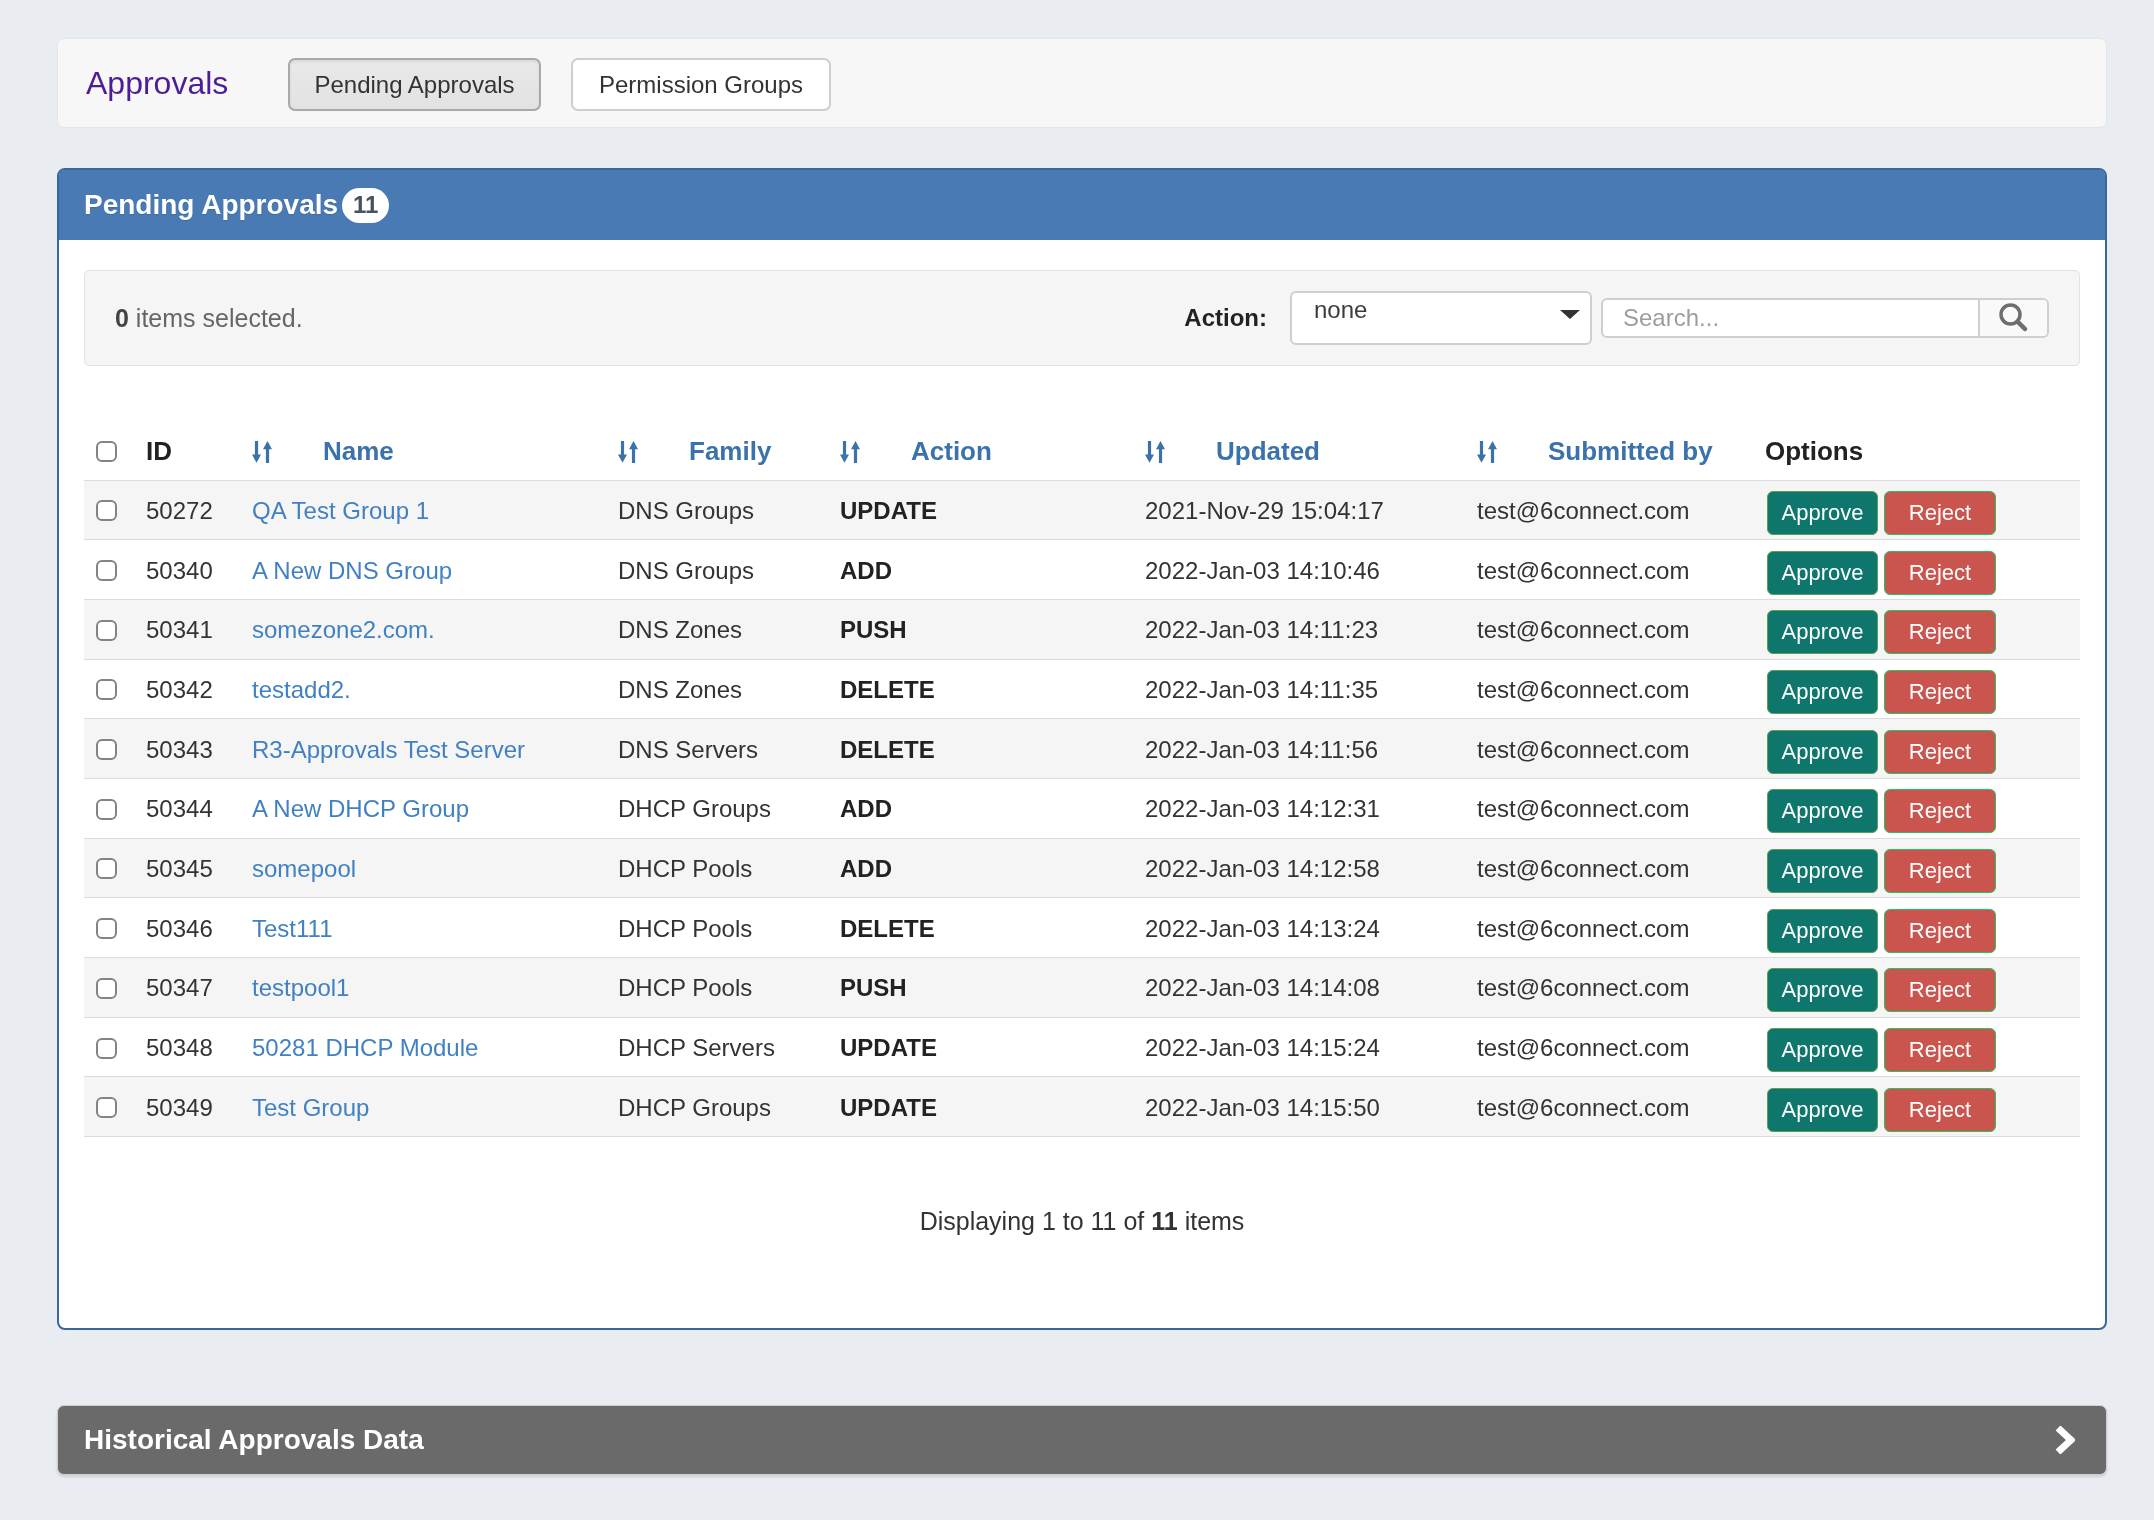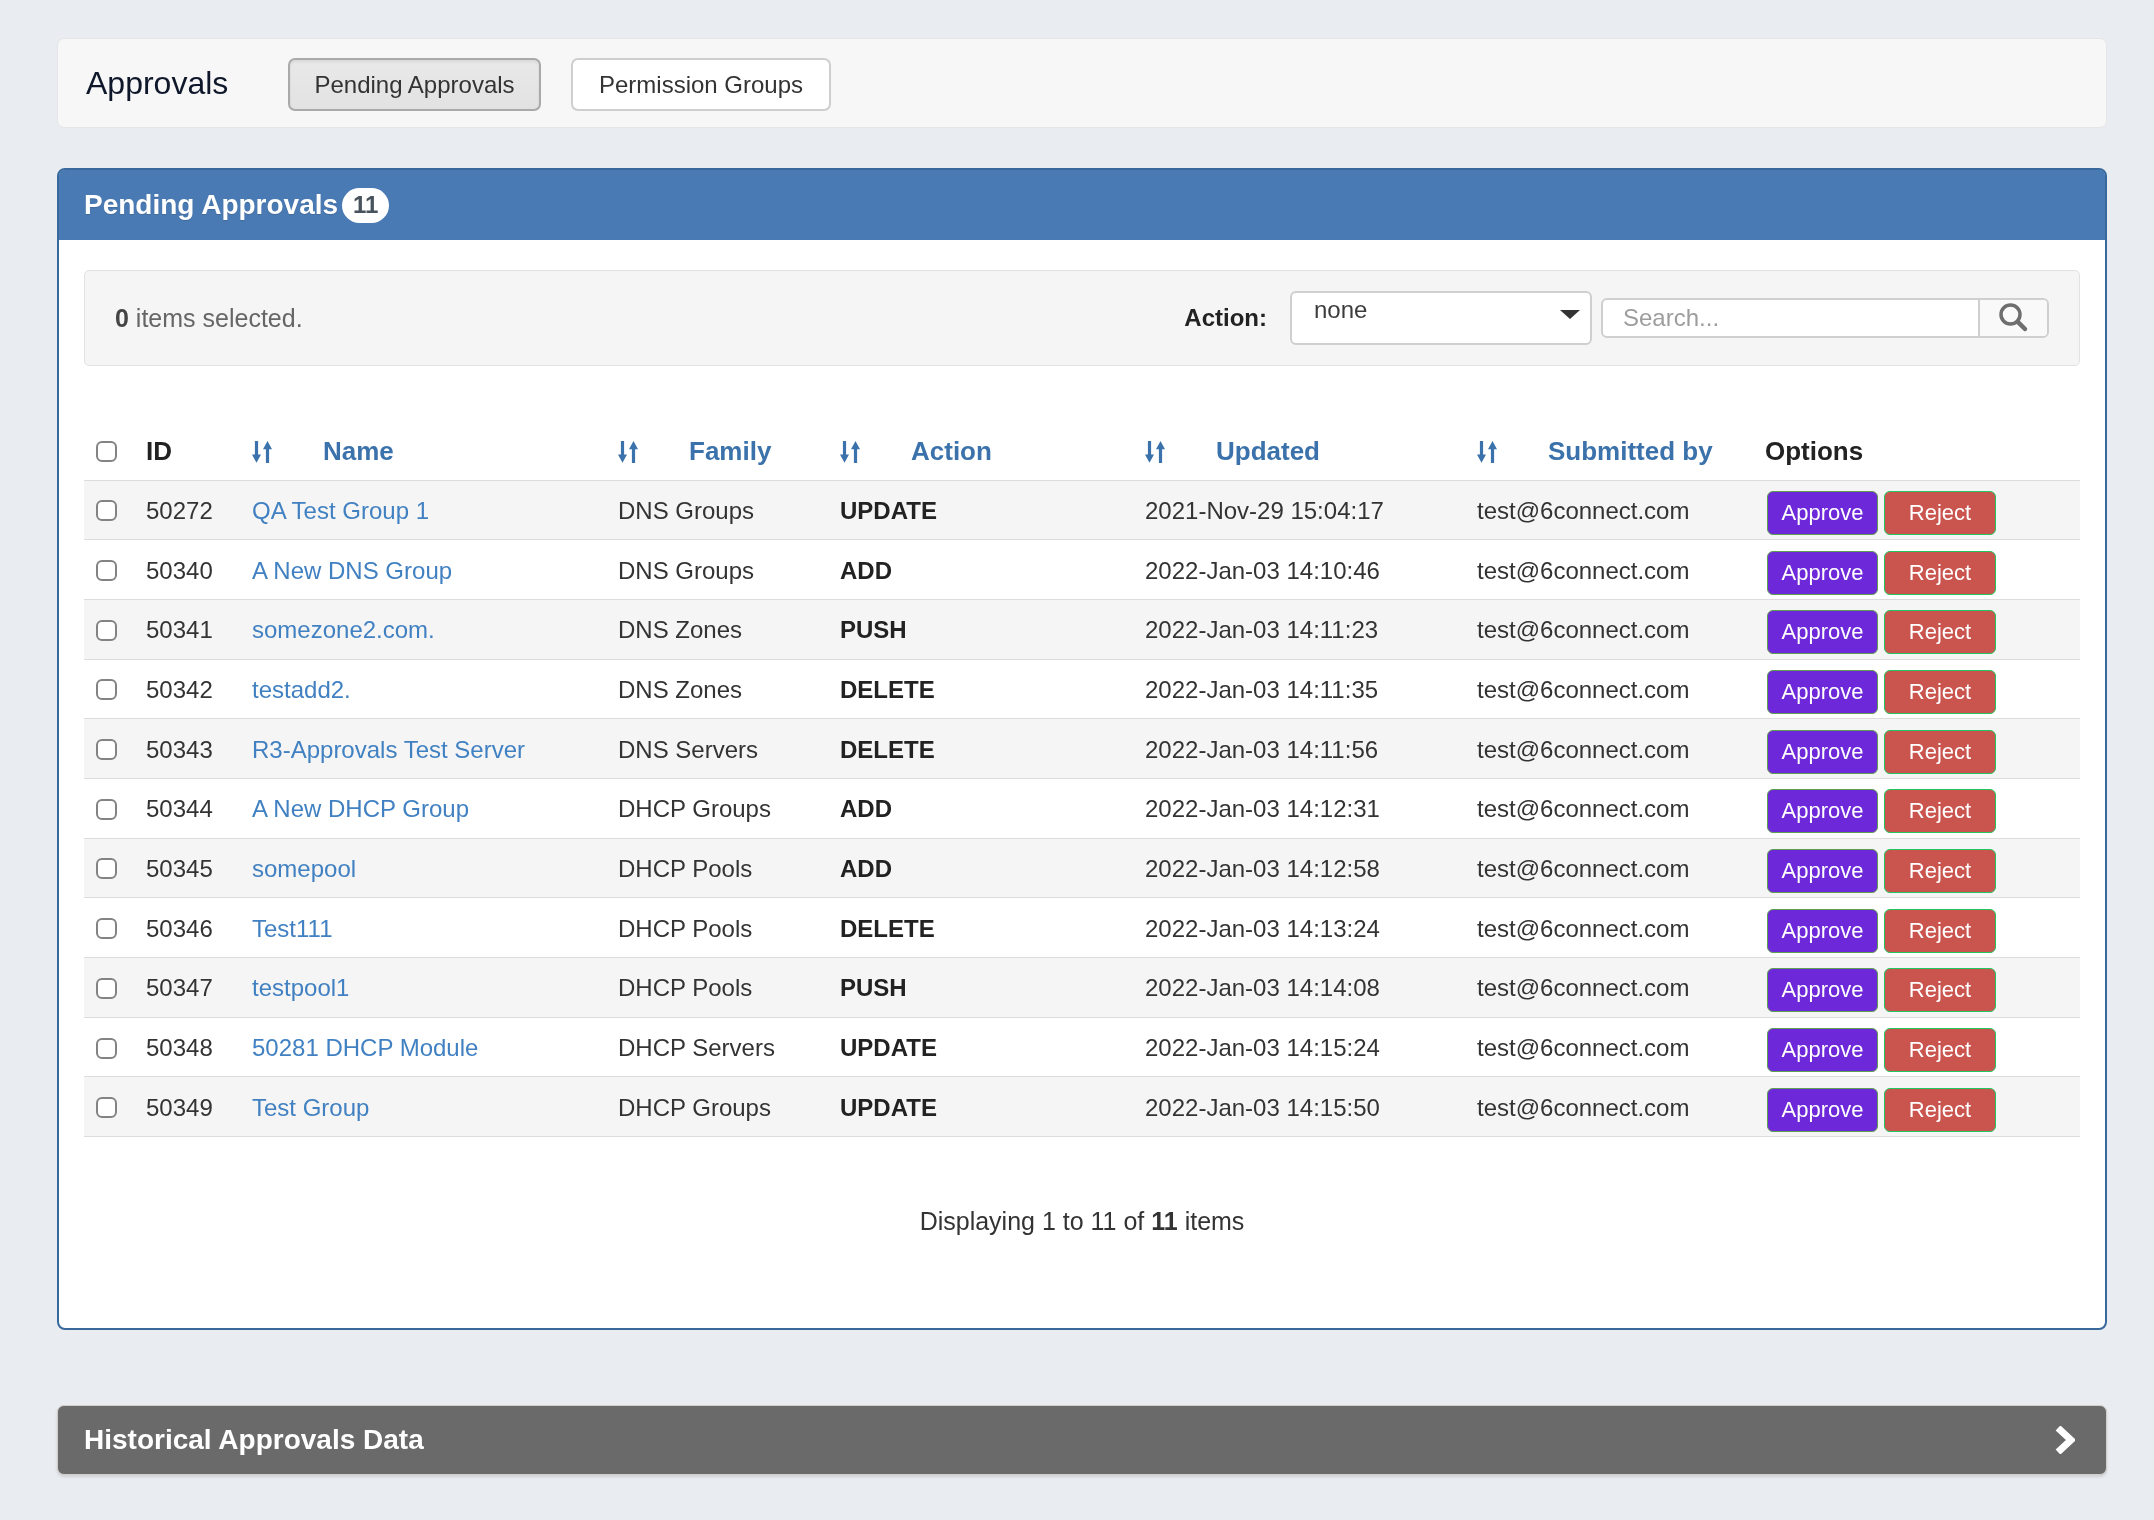--- a/index.html
+++ b/index.html
@@ -9,21 +9,21 @@
     font-family:"Liberation Sans", sans-serif;
     position:relative;
   }
   
   .topbar {
     position:absolute; left:57px; top:38px; width:2050px; height:90px;
     background:#f7f7f7; border:1px solid #e5e5e5; border-radius:7px;
   }
   .topbar-title {
     position:absolute; left:28px; top:50%; transform:translateY(-50%);
-    font-size:32px; color:#0f172a;
+    font-size:32px; color:#4c1d95;
   }
   .tab-btn {
     position:absolute; top:19px; height:53px; border-radius:7px;
     font-size:24px; color:#333; display:flex; align-items:center; justify-content:center;
     cursor:pointer; white-space:nowrap;
   }
   .tab-active {
     left:230px; width:253px;
     background:linear-gradient(#e9e9e9,#e2e2e2);
     border:2px solid #a9a9a9;
@@ -114,21 +114,21 @@
     border:2px solid #838383; border-radius:6px;
     vertical-align:middle; cursor:pointer; display:block;
   }
   .btn {
     position:relative; top:2px;
     height:44px; border-radius:6px; font-size:22px; color:#fff;
     font-family:"Liberation Sans", sans-serif;
     display:inline-flex; align-items:center; justify-content:center;
     cursor:pointer; vertical-align:middle;
   }
-  .btn-approve { width:111px; background:#6d28d9; border:1px solid #5d9e50; }
+  .btn-approve { width:111px; background:#0f766e; border:1px solid #5d9e50; }
   .btn-reject  { width:112px; background:#ca544e; border:1px solid #22c55e; margin-left:6px; }
   
   .displaying { margin-top:70px; text-align:center; font-size:25px; color:#333; }
   
   .historical {
     position:absolute; left:57px; top:1405px; width:2050px; height:70px;
     background:#6a6a6a; border:1px solid #d2cfcb; border-radius:7px;
     box-shadow:0 2px 3px rgba(0,0,0,0.12);
     display:flex; align-items:center; padding:0 31px 0 26px; cursor:pointer;
   }

